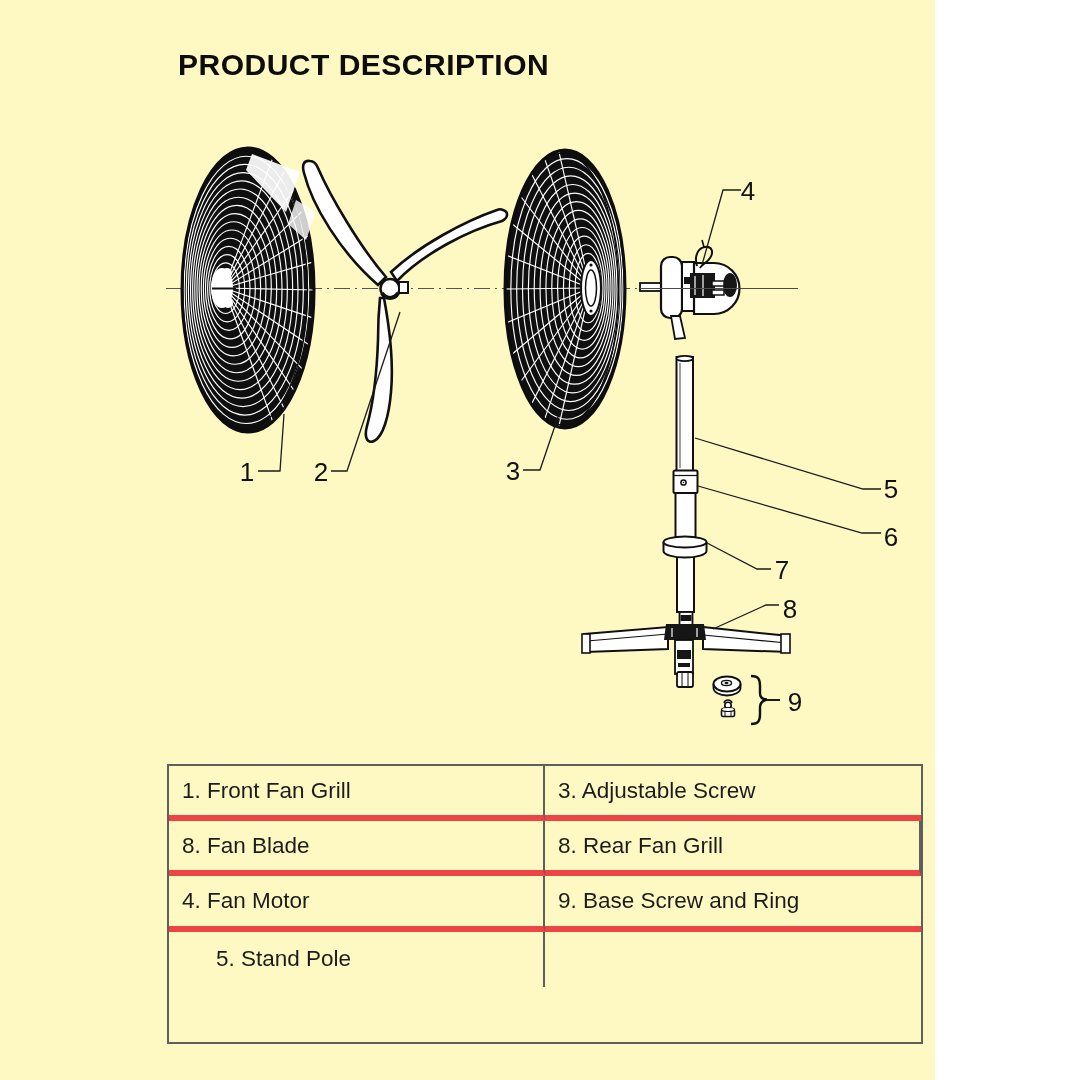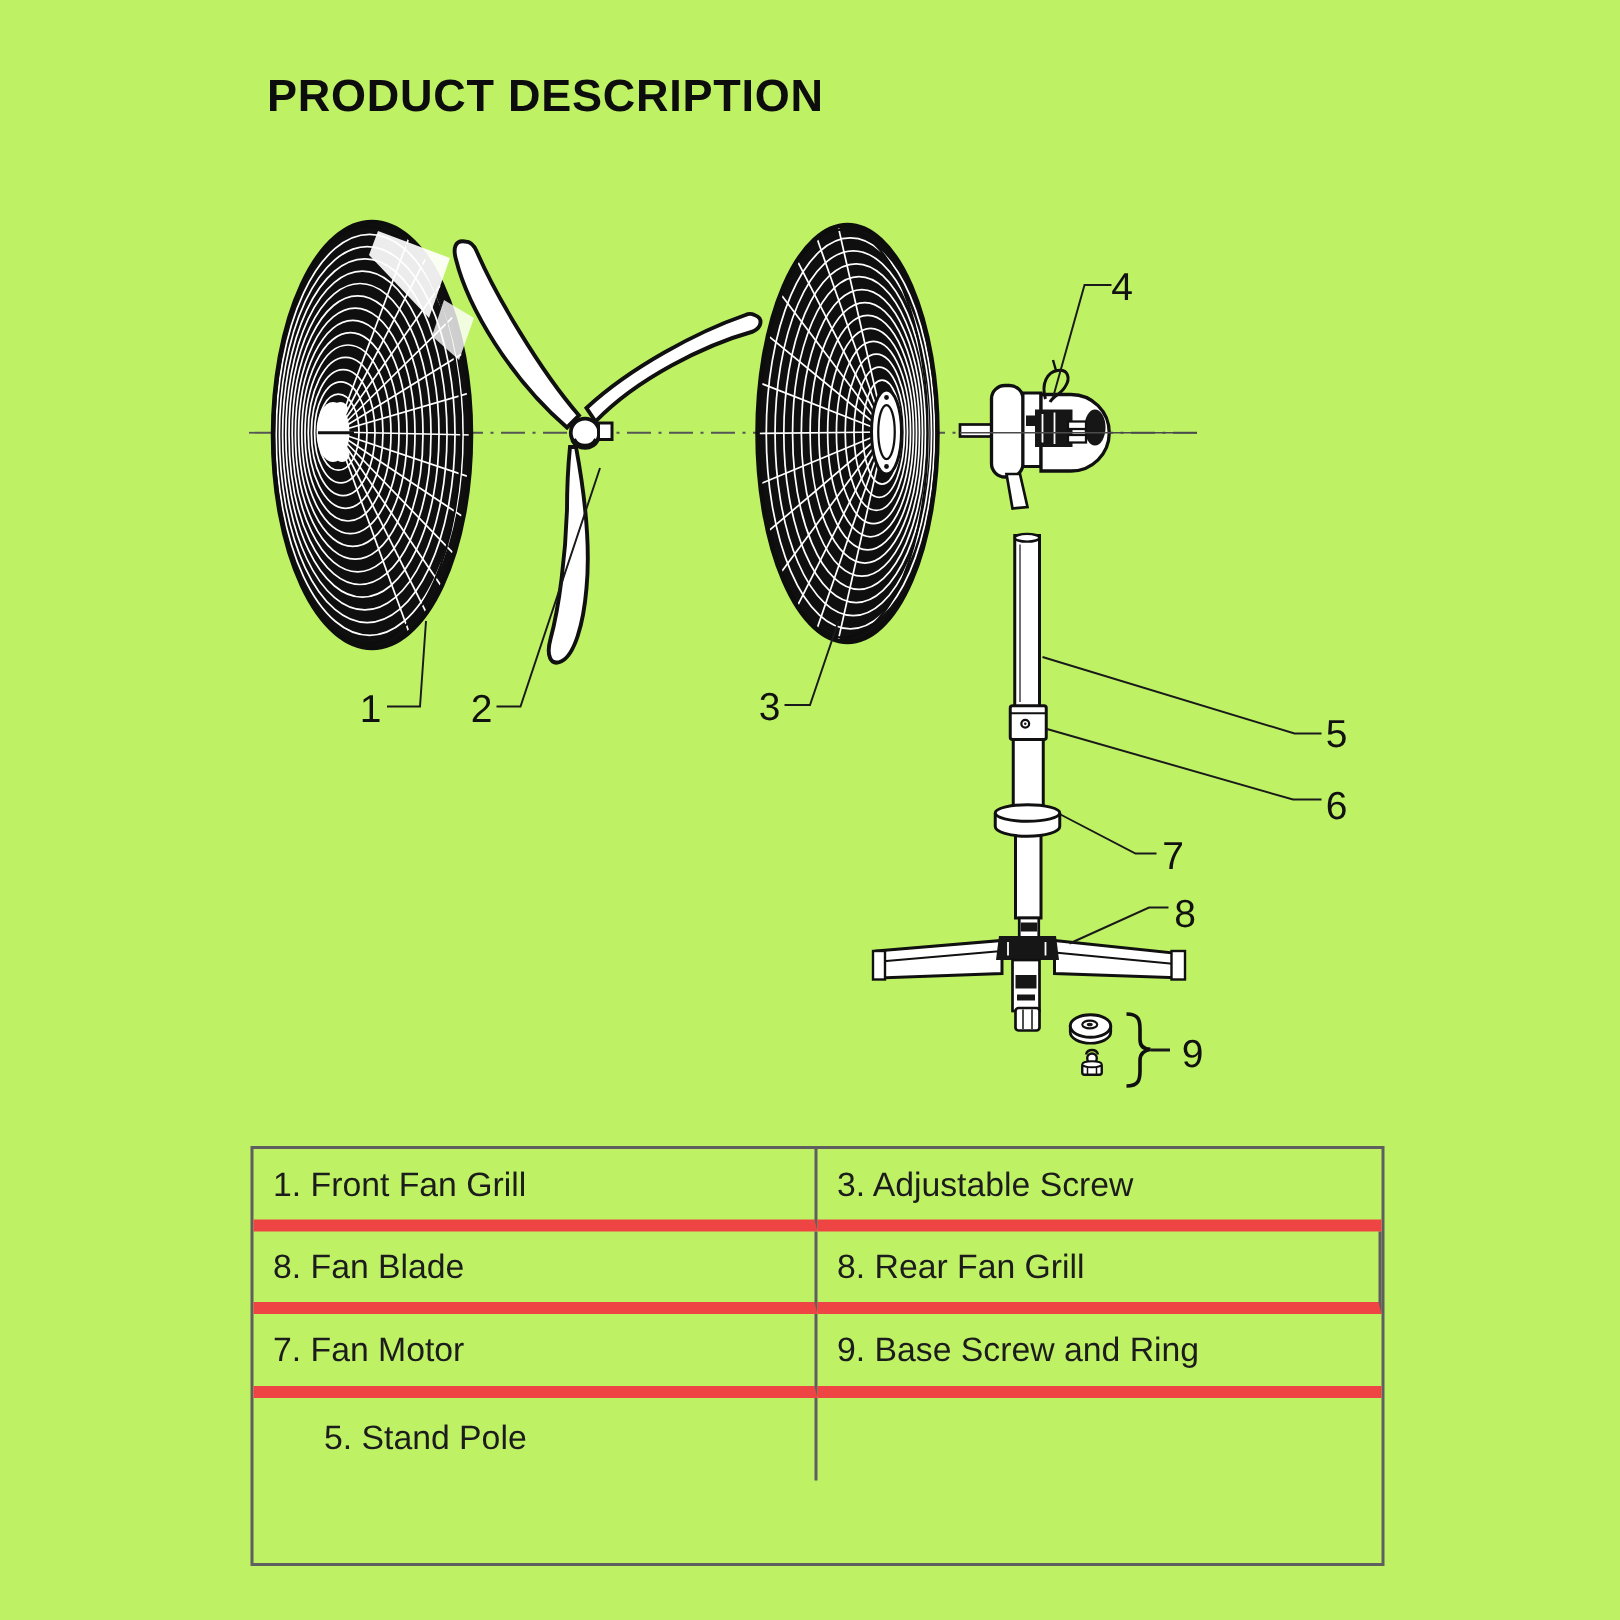--- a/index.html
+++ b/index.html
@@ -1,24 +1,24 @@
 <!DOCTYPE html>
 <html><head>
 <meta charset="utf-8">
 <style>
   html,body{margin:0;padding:0;background:#ffffff;}
-  .page{position:relative;width:1080px;height:1080px;background:#bef264;overflow:hidden;
+  .page{position:relative;width:935px;height:1080px;background:#fef9c3;overflow:hidden;
         font-family:"Liberation Sans",sans-serif;color:#111;}
   .title{position:absolute;left:178px;top:28px;font-size:30px;font-weight:bold;
          letter-spacing:0.5px;color:#0d0d0d;white-space:nowrap;}
   .diagram{position:absolute;left:0;top:0;width:1080px;height:1080px;}
   .parts-table{position:absolute;left:167px;top:764px;width:756px;height:280px;
                border:2px solid #5f5f5f;box-sizing:border-box;display:grid;
                grid-template-columns:1fr 1fr;grid-template-rows:repeat(5,1fr);}
-  .cell{border-right:2px solid #5f5f5f;border-bottom:8px solid #ef4444;
+  .cell{border-right:2px solid #5f5f5f;border-bottom:6px solid #ef4444;
         display:flex;align-items:center;padding-left:13px;font-size:22.5px;
         color:#1c1c1c;box-sizing:border-box;white-space:nowrap;}
   .cell.last-col{border-right:none;}
   .cell.last-row{border-bottom:none;padding-left:47px;}
   text{font-family:"Liberation Sans",sans-serif;}
 </style>
 </head>
 <body>
 
 <div class="page">
@@ -205,18 +205,18 @@
       <text x="790" y="618">8</text>
       <text x="795" y="711">9</text>
     </g>
   </svg>
 
   <div class="parts-table">
     <div class="cell">1. Front Fan Grill</div>
     <div class="cell last-col">3. Adjustable Screw</div>
     <div class="cell">8. Fan Blade</div>
     <div class="cell">8. Rear Fan Grill</div>
-    <div class="cell">7. Fan Motor</div>
+    <div class="cell">4. Fan Motor</div>
     <div class="cell last-col">9. Base Screw and Ring</div>
     <div class="cell last-row">5. Stand Pole</div>
     <div class="cell last-col last-row"></div>
   </div>
 </div>
 
 </body></html>

